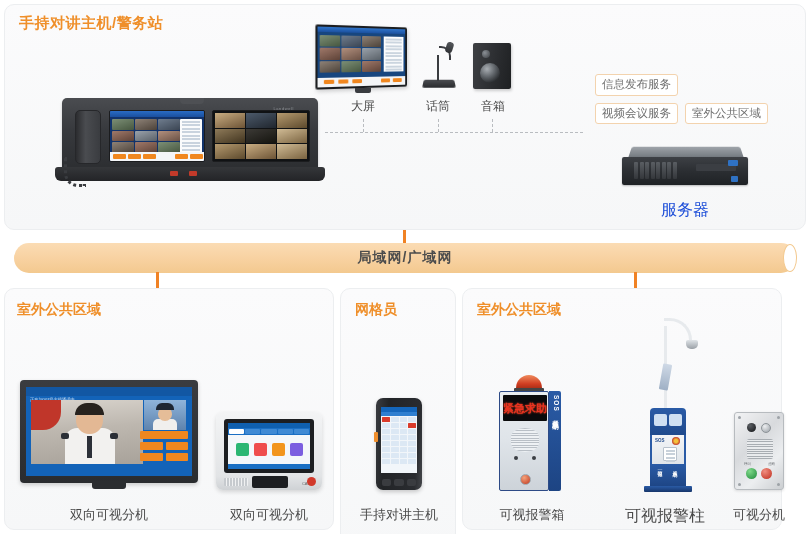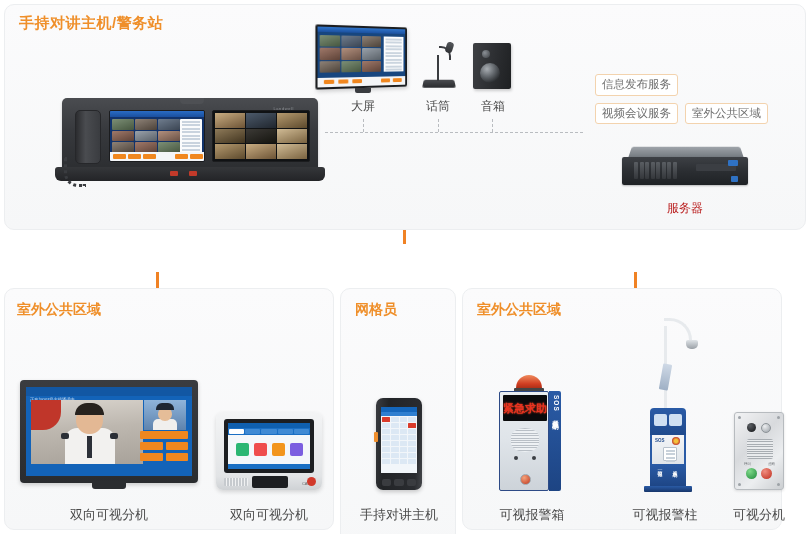--- a/index.html
+++ b/index.html
@@ -212,21 +212,21 @@
   .srv-face {
     position:absolute; left: 0; top: 11px; width: 126px; height: 28px;
     background: linear-gradient(180deg,#3d4045 0%, #2b2e32 50%, #1f2225 100%);
     border-radius: 2px; box-shadow: 0 1px 2px rgba(0,0,0,.25);
   }
   .srv-bays { position:absolute; left:12px; top:5px; display:flex; gap:1.5px; }
   .srv-bays i { width:4px; height:17px; background:linear-gradient(180deg,#5a5e63,#34373b); border-radius:1px; }
   .srv-optical { position:absolute; left:74px; top:7px; width:40px; height:7px; background:#3b3e43; border-radius:1px; }
   .srv-logo { position:absolute; right:10px; top:3px; width:10px; height:6px; background:#2f72c4; border-radius:1px; }
   .srv-logo2 { position:absolute; right:10px; bottom:3px; width:7px; height:6px; background:#2f72c4; border-radius:1px; }
-  #label-server { left: 622px; top: 200px; width: 126px; font-size: 12px; color:#b91c1c; }
+  #label-server { left: 622px; top: 200px; width: 126px; font-size: 16px; color:#1d4ed8; }
 
   
   #netbar {
     position: absolute; left: 14px; top: 243px; width: 782px; height: 30px;
     background: linear-gradient(180deg,#fbdcb4 0%, #f8d2a2 50%, #f3c98f 100%);
     border-radius: 15px / 15px;
   }
   #netbar .cap {
     position:absolute; right: -1px; top: 1px; width: 14px; height: 28px;
     background: #fff; border: 1px solid #f3c98f; border-radius: 50%;
@@ -399,21 +399,21 @@
   .pl-column {
     position:absolute; left: 20px; top: 152px; width: 36px; height: 24px;
     background: linear-gradient(180deg,#2a5ba6,#1d4483);
   }
   .pl-column span {
     position:absolute; color:#fff; font-size:5px; writing-mode: vertical-rl; letter-spacing:.5px; top:2px;
   }
   .pl-column span.s1 { left:7px; } .pl-column span.s2 { left:22px; }
   .pl-base { position:absolute; left: 14px; top: 174px; width: 48px; height: 6px;
     background: linear-gradient(180deg,#2a5ba6,#17366b); border-radius: 1px; }
-  #label-pillar { left: 620px; top: 506px; width: 90px; font-size: 13px; }
+  #label-pillar { left: 620px; top: 506px; width: 90px; font-size: 16px; }
 
   
   #intercom { position:absolute; left: 734px; top: 412px; width: 50px; height: 78px; }
   .ic-plate {
     position:absolute; left:0; top:0; width:50px; height:78px;
     background: linear-gradient(135deg,#f2f3f4 0%, #d8dadd 40%, #eceef0 70%, #cbced1 100%);
     border: 1px solid #b7bbbf; border-radius: 3px; box-shadow: 0 1px 3px rgba(0,0,0,.12);
   }
   .ic-screw { position:absolute; width:3px; height:3px; border-radius:50%; background:#9da2a7; }
   .ic-screw.s1{left:3px;top:3px;} .ic-screw.s2{right:3px;top:3px;}
@@ -583,20 +583,24 @@
       </div>
       <div class="srv-optical"></div>
       <div class="srv-logo"></div>
       <div class="srv-logo2"></div>
     </div>
   </div>
   <div class="device-label" id="label-server">服务器</div>
 
   <div class="orange-conn" style="left:403px; top:230px; height:14px;"></div>
 
+  <div id="netbar">
+    <div class="cap"></div>
+    <div class="txt">局域网/广域网</div>
+  </div>
 
   <div class="orange-conn" style="left:156px; top:272px; height:18px;"></div>
   <div class="orange-conn" style="left:634px; top:272px; height:18px;"></div>
 
   <div class="panel" id="panel-gate">
     <div class="panel-head" style="left:12px">室外公共区域</div>
   </div>
   <div class="panel" id="panel-grid">
     <div class="panel-head" style="left:14px">网格员</div>
   </div>

